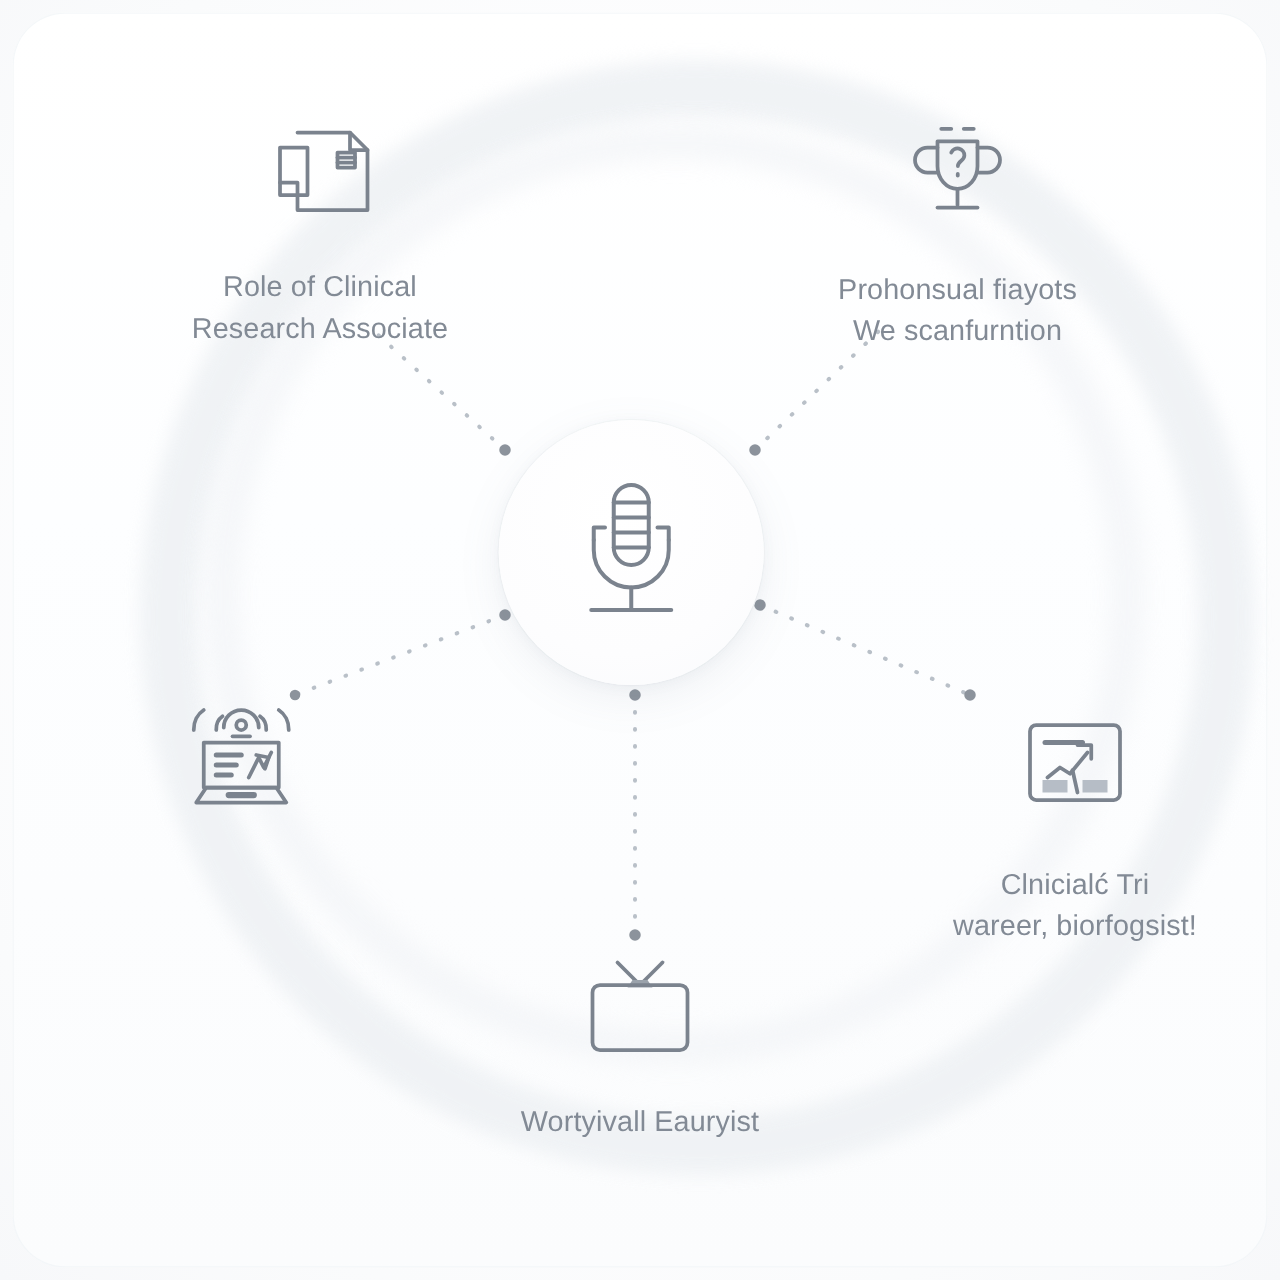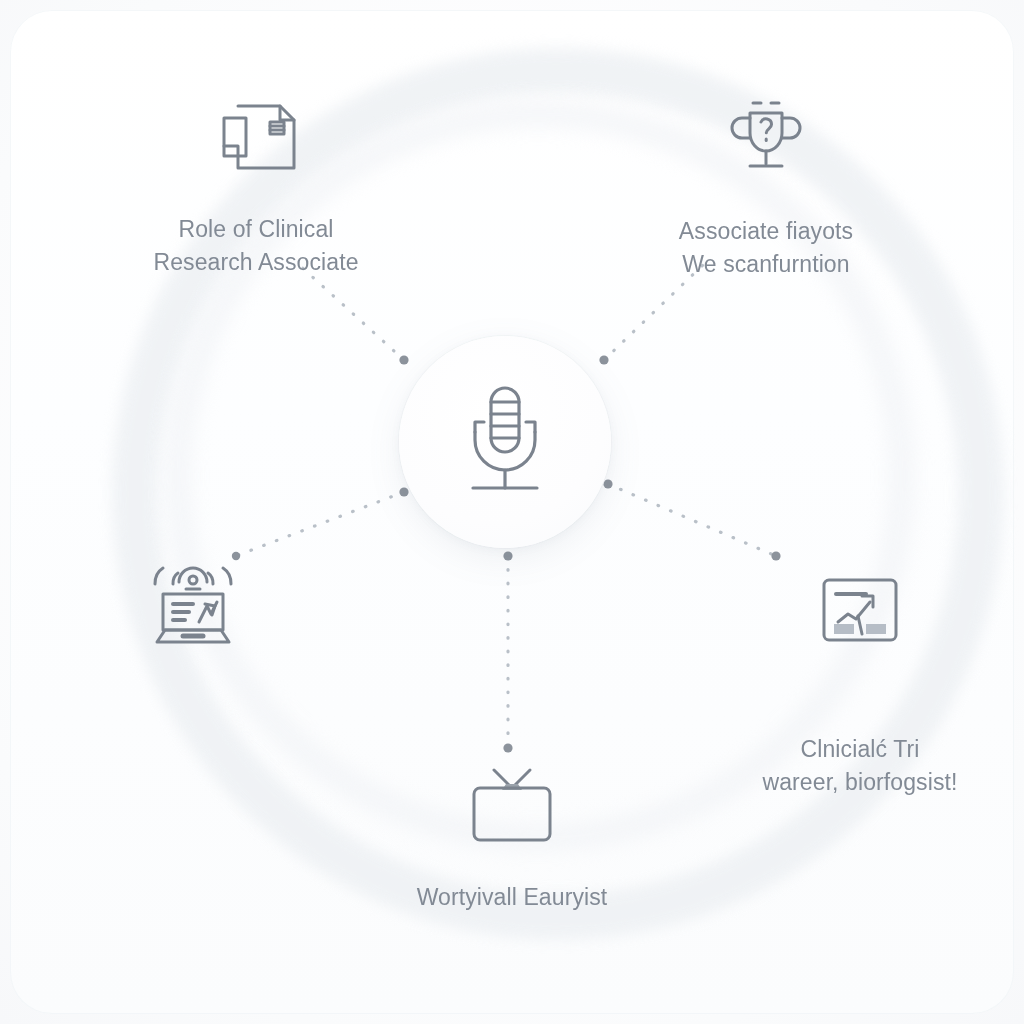--- a/index.html
+++ b/index.html
@@ -58,21 +58,21 @@
     line-height:1.42;
     font-weight:400;
     text-align:center;
     letter-spacing:.1px;
     white-space:pre-line;
     margin-top:21px;
   }
   .node.n-tl{left:86px;top:96px;width:340px;}
   .node.n-tr{left:596px;top:96px;width:340px;}
   .node.n-bl{left:28px;top:556px;width:330px;}
-  .node.n-br{left:700px;top:572px;width:320px;gap:42px;}
+  .node.n-br{left:700px;top:572px;width:320px;}
   .node.n-b {left:352px;top:762px;width:320px;}
   .node.n-tl .label,.node.n-bl .label{text-align:center;}
 </style>
 </head>
 <body>
 
 <div id="canvas">
 
   <div class="card-vignette"></div>
   <div class="bg-ring"></div>
@@ -137,21 +137,21 @@
         <line x1="51" y1="7" x2="59" y2="7"></line>
         <path d="M30 17 h32 v20 a16 18 0 0 1 -16 18 a16 18 0 0 1 -16 -18 z"></path>
         <path d="M30 22 h-8 a10 10 0 0 0 0 20 h8"></path>
         <path d="M62 22 h8 a10 10 0 0 1 0 20 h-8"></path>
         <line x1="46" y1="55" x2="46" y2="68"></line>
         <line x1="30" y1="70" x2="62" y2="70"></line>
         <path d="M41 26 a5.5 5.5 0 0 1 10.5 2.4 c0 4.2 -5.2 4.6 -5.2 8.4"></path>
         <line x1="46.2" y1="43" x2="46.2" y2="44.4"></line>
       </svg>
     </span>
-    <div class="label">Associate fiayots
+    <div class="label">Prohonsual fiayots
 We scanfurntion</div>
   </div>
 
   <div class="node n-bl">
     <span class="glyph">
       <svg width="120" height="100" viewBox="0 0 120 100" fill="none" stroke="#7b838e" stroke-width="3" stroke-linecap="round" stroke-linejoin="round">
         <path d="M22 28 a16 18 0 0 1 8 -16"></path>
         <path d="M98 28 a16 18 0 0 0 -8 -16"></path>
         <path d="M40 28 a10 12 0 0 1 5 -11"></path>
         <path d="M80 28 a10 12 0 0 0 -5 -11"></path>

